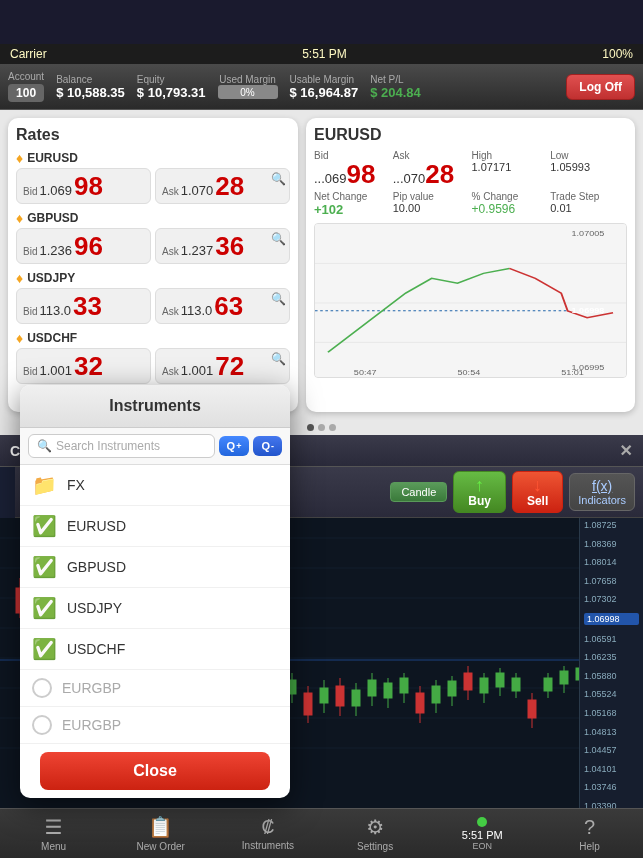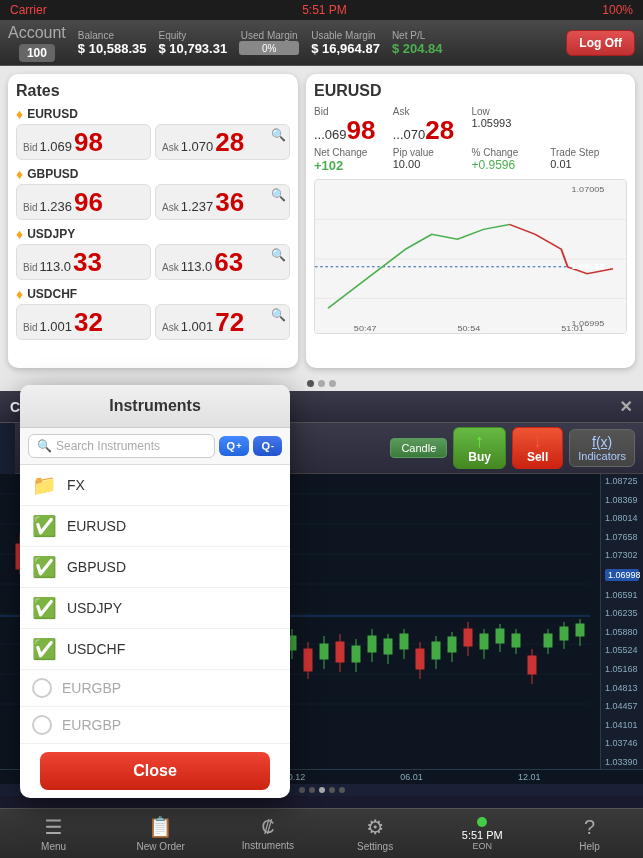--- a/index.html
+++ b/index.html
@@ -8,27 +8,28 @@
       height: 858px;
       font-family: -apple-system, 'Helvetica Neue', Arial, sans-serif;
       background: #1a1a2e;
       overflow: hidden;
       position: relative;
     }
 
     
     .status-bar {
       background: #1c1c1c;
-      color: #ef4444;
+      color: #fef9c3;
       display: flex;
       justify-content: space-between;
       align-items: center;
       padding: 2px 10px;
       font-size: 12px;
       height: 20px;
+      margin-top: 44px;
     }
 
     
     .header {
       background: linear-gradient(180deg, #4a4a4a 0%, #2a2a2a 100%);
       display: flex;
       align-items: center;
       padding: 4px 8px;
       height: 46px;
       border-bottom: 1px solid #555;
@@ -289,21 +290,21 @@
       flex-direction: column;
       align-items: center;
     }
     .arrow-up { color: #66ee44; font-size: 18px; line-height: 1; }
     .arrow-down { color: #ff5533; font-size: 18px; line-height: 1; }
     .chart-price-axis {
       position: absolute;
       right: 0;
       top: 0;
       bottom: 0;
-      width: 43px;
+      width: 64px;
       background: #161e2e;
       border-left: 1px solid #2a3a4a;
       display: flex;
       flex-direction: column;
       justify-content: space-between;
       padding: 2px 4px;
     }
     .price-label {
       font-size: 9px;
       color: #88aabb;
@@ -458,21 +459,21 @@
 <body>
 
 <div class="status-bar">
   <span>Carrier</span>
   <span>5:51 PM</span>
   <span>100%</span>
 </div>
 
 <div class="header">
   <div style="display:flex;flex-direction:column;align-items:center;gap:2px">
-    <span class="header-section" style="font-size:16px;color:#aaa;">Account</span>
+    <span class="header-section" style="font-size:10px;color:#aaa;">Account</span>
     <span class="account-badge">100</span>
   </div>
   <div class="header-section">
     <span class="label">Balance</span>
     <span class="value">$ 10,588.35</span>
   </div>
   <div class="header-section">
     <span class="label">Equity</span>
     <span class="value">$ 10,793.31</span>
   </div>
@@ -602,20 +603,24 @@
           <span style="font-size:13px;color:#333;">...069</span>
           <span style="font-size:26px;font-weight:bold;color:#cc0000;line-height:1;">98</span>
         </div>
       </div>
       <div>
         <div class="eurusd-label">Ask</div>
         <div style="display:flex;align-items:baseline;">
           <span style="font-size:13px;color:#333;">...070</span>
           <span style="font-size:26px;font-weight:bold;color:#cc0000;line-height:1;">28</span>
         </div>
+      </div>
+      <div>
+        <div class="eurusd-label">High</div>
+        <div class="eurusd-value small">1.07171</div>
       </div>
       <div>
         <div class="eurusd-label">Low</div>
         <div class="eurusd-value small">1.05993</div>
       </div>
     </div>
     <div class="eurusd-grid" style="margin-bottom:6px;">
       <div>
         <div class="eurusd-label">Net Change</div>
         <div style="color:#4caf50;font-size:13px;font-weight:bold;">+102</div>

